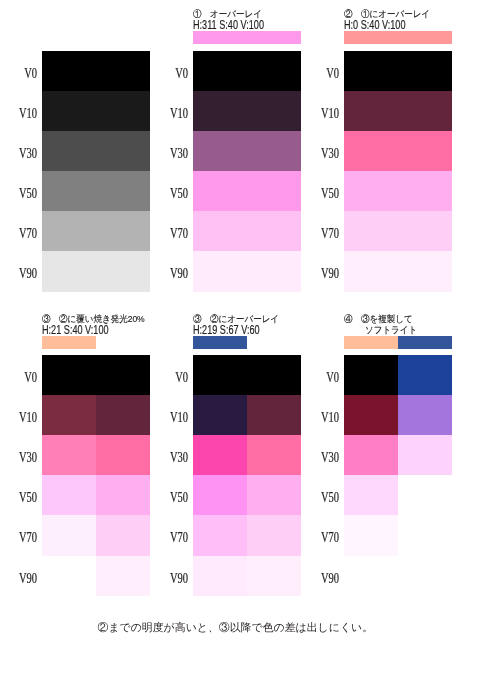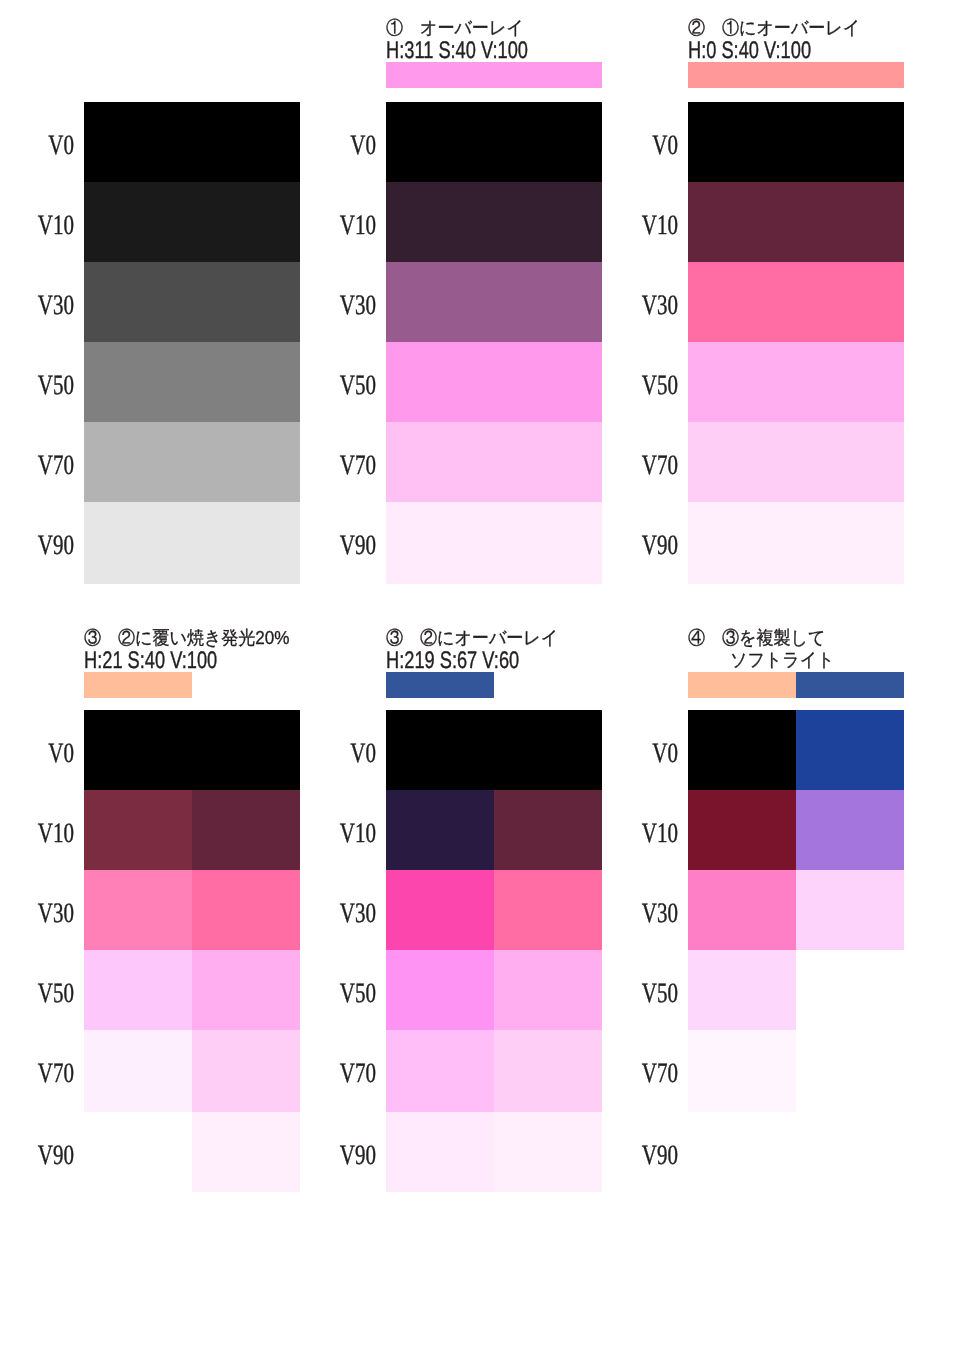--- a/index.html
+++ b/index.html
@@ -192,13 +192,14 @@
         <span class="cell" style="top:40.1px;width:54px;height:40.7px;background:#a375dd"></span>
         <span class="cell" style="top:80.2px;width:54px;height:40.7px;background:#fdd3fb"></span>
         <span class="cell" style="top:120.30000000000001px;width:54px;height:40.7px;background:#ffffff"></span>
         <span class="cell" style="top:160.4px;width:54px;height:40.7px;background:#ffffff"></span>
         <span class="cell" style="top:200.5px;width:54px;height:40.7px;background:#ffffff"></span>
       </div>
     </div>
   </div>
 
 <div class="memo" id="memo-block" style="left: 97.5px; top: 619.5px;">
+  <div>②までの明度が高いと、③以降で色の差は出しにくい。</div>
 </div>
 
 </body></html>

